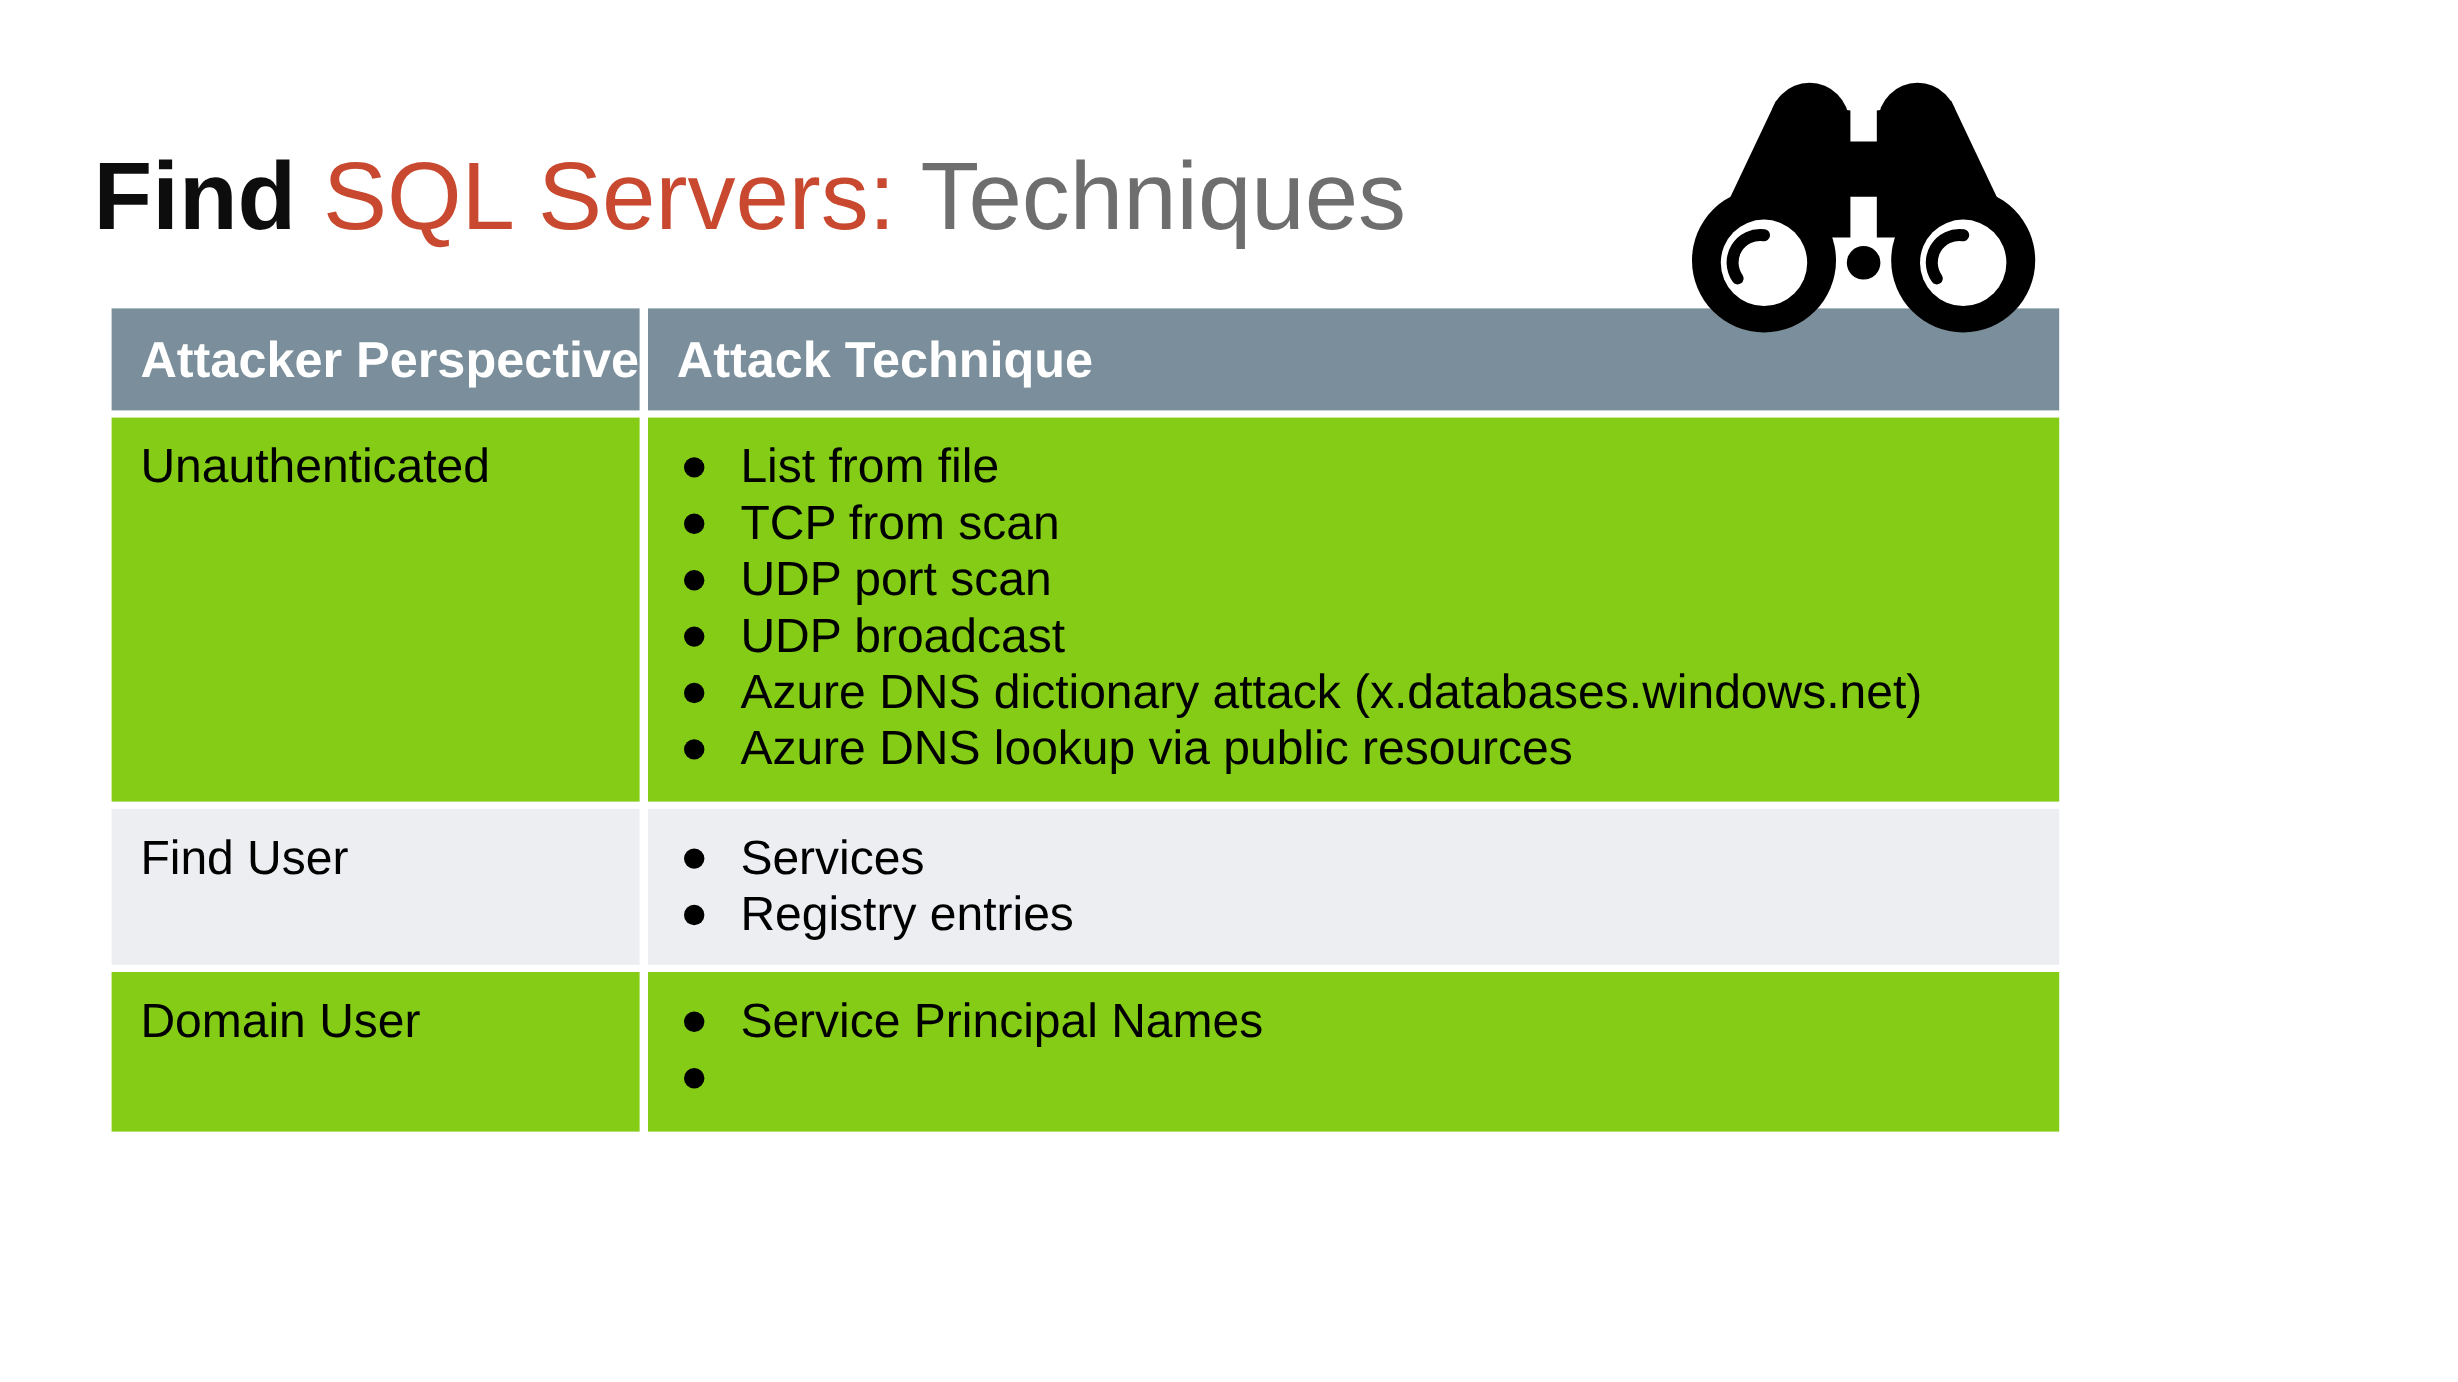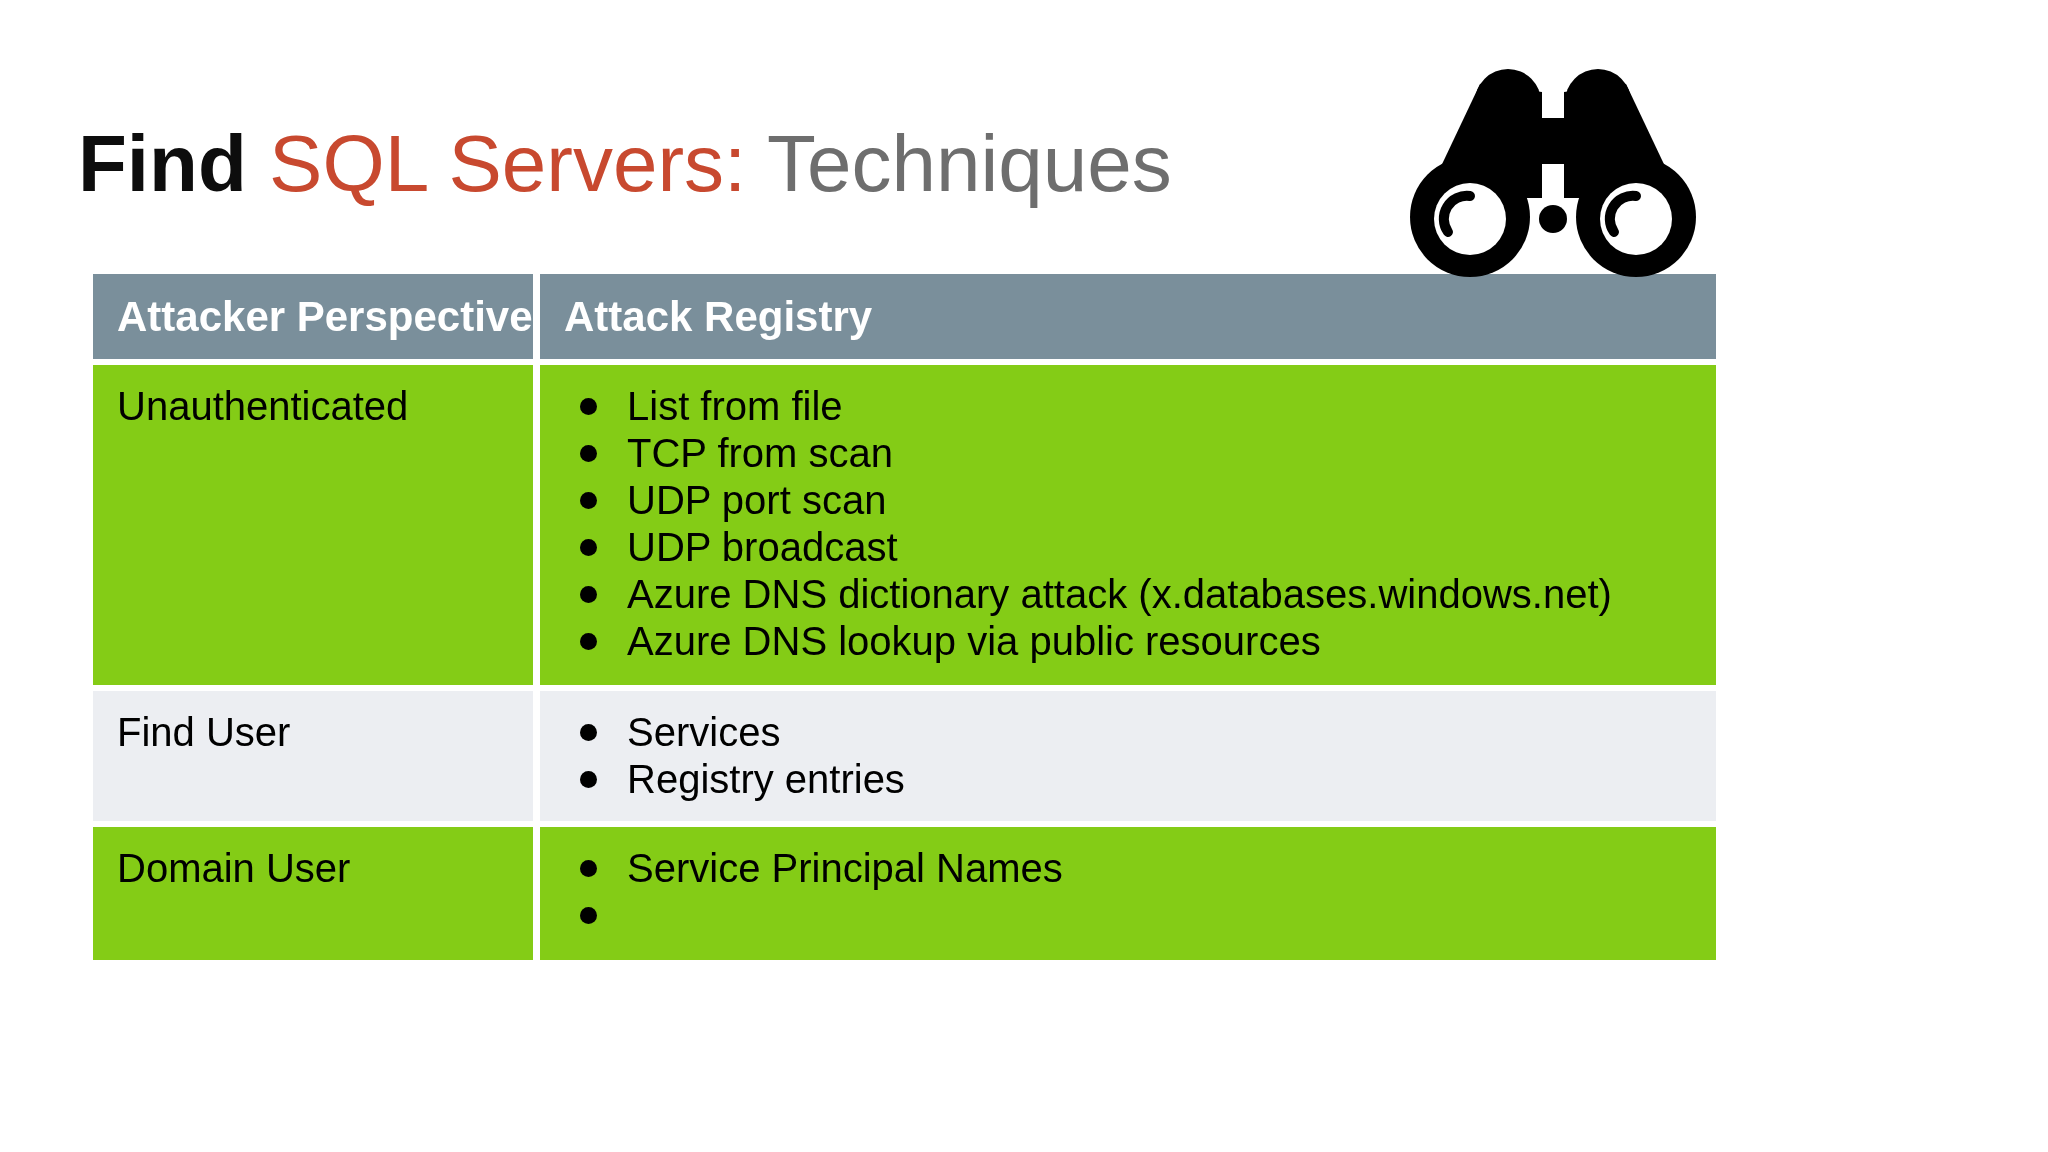--- a/index.html
+++ b/index.html
@@ -37,21 +37,21 @@
     top: 56px;
     width: 290px;
     height: 228px;
     z-index: 3;
   }
 
   
   .table {
     position: absolute;
     left: 93px;
-    top: 274px;
+    top: 257px;
     display: grid;
     grid-template-columns: 440px 1176px;
     grid-template-rows: 85px 320px 130px 133px;
     column-gap: 7px;
     row-gap: 6px;
     z-index: 1;
   }
   .cell {
     box-sizing: border-box;
   }
@@ -65,21 +65,21 @@
     padding-left: 24px;
   }
   .cell.dark  { background: #84cc16; }
   .cell.light { background: #eceef2; }
   .cell.label {
     color: #000000;
     font-size: 40px;
     line-height: 47px;
     padding: 18px 10px 0 24px;
   }
-  .cell.list { padding: 18px 14px 0 10px; }
+  .cell.list { padding: 18px 14px 0 0; }
   .cell.list ul {
     list-style: none;
     margin: 0;
     padding: 0 0 0 30px;
   }
   .cell.list li {
     position: relative;
     padding-left: 47px;
     font-size: 40px;
     line-height: 47px;
@@ -128,21 +128,21 @@
 
     <circle cx="145" cy="163" r="14" fill="#000000"></circle>
   </svg>
 
   <div class="table">
 
     <div class="cell header">
       <span>Attacker Perspective</span>
     </div>
     <div class="cell header">
-      <span>Attack Registry</span>
+      <span>Attack Technique</span>
     </div>
 
     <div class="cell dark label">
       <span>Unauthenticated</span>
     </div>
     <div class="cell dark list">
       <ul>
         <li><span class="dot"></span><span>List from file</span></li>
         <li><span class="dot"></span><span>TCP from scan</span></li>
         <li><span class="dot"></span><span>UDP port scan</span></li>

